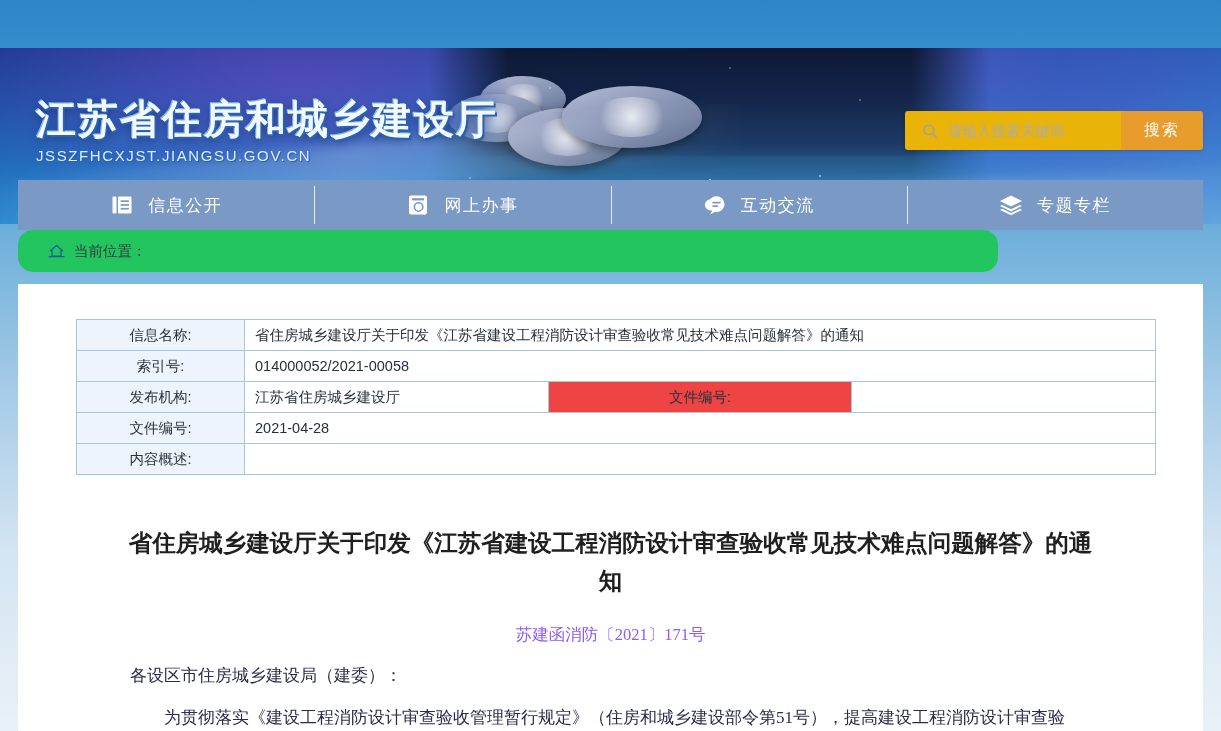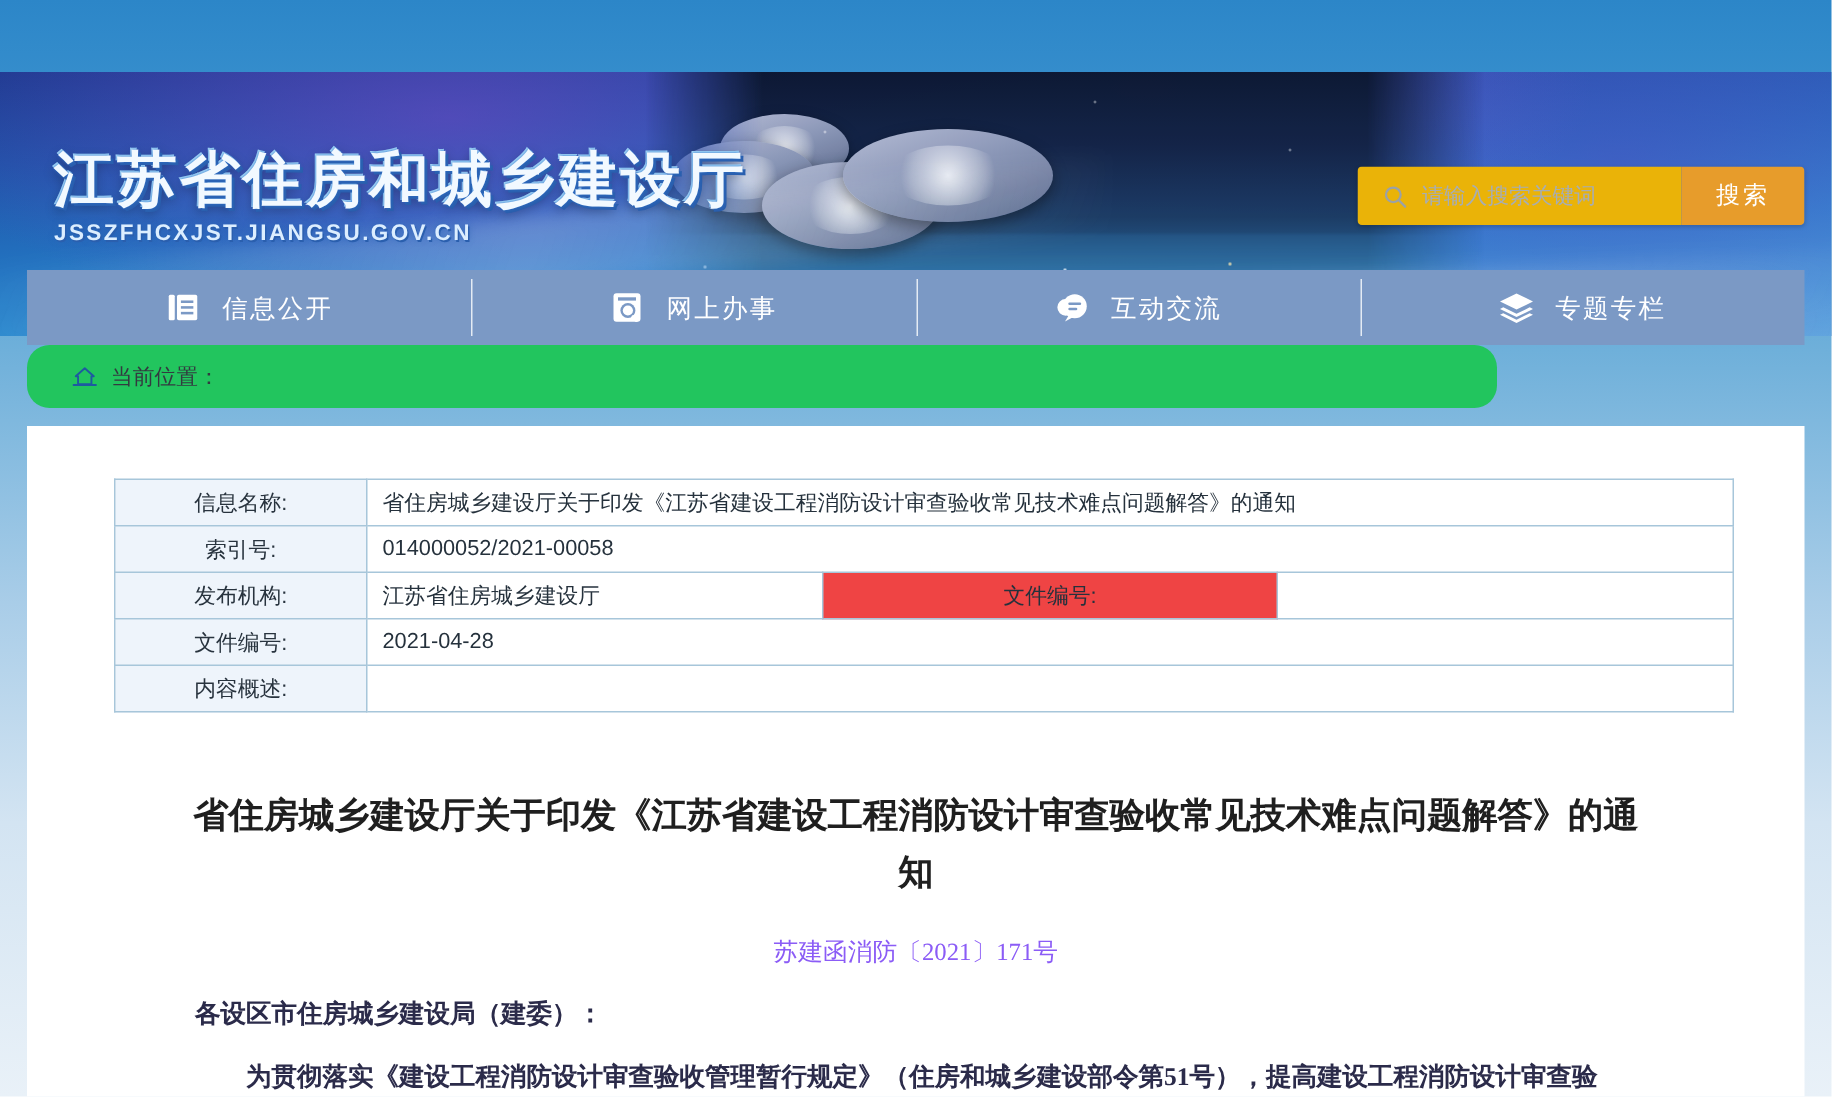--- a/index.html
+++ b/index.html
@@ -93,21 +93,21 @@
 
   #site-title {
     position: absolute; left: 36px; top: 44px;
     font-size: 40px; font-weight: bold; letter-spacing: 2px;
     color: #f2f9ff;
     text-shadow: 0 0 2px #2f72c9, 2px 2px 0 #2a5fae, -1px -1px 0 #9fd2f5, 0 3px 8px rgba(0,0,0,.35);
     white-space: nowrap;
   }
   #site-domain {
     position: absolute; left: 36px; top: 99px;
-    font-size: 15px; font-weight: bold; letter-spacing: 1.6px;
+    font-size: 15px; font-weight: normal; letter-spacing: 1.6px;
     color: #dceeff;
     text-shadow: 1px 1px 0 #2a5fae, 0 0 4px rgba(40,100,180,.8);
     white-space: nowrap;
   }
 
   
   #search-wrap {
     position: absolute; left: 905px; top: 63px;
     width: 298px; height: 39px;
     display: flex;
@@ -232,21 +232,20 @@
     font-family: "Liberation Serif", "DejaVu Serif", serif;
   }
   .doc-para {
     position: absolute;
     left: 112px;
     width: 1010px;
     font-size: 17px;
     line-height: 28px;
     color: #2b2b4a;
     font-family: "Liberation Serif", "DejaVu Serif", serif;
-    font-weight: bold;
   }
   #doc-salutation { top: 378px; }
   #doc-body-1 { top: 420px; text-indent: 34px; }
 </style>
 </head>
 <body>
 
 <div id="banner">
   <div id="banner-bg"></div>
 

